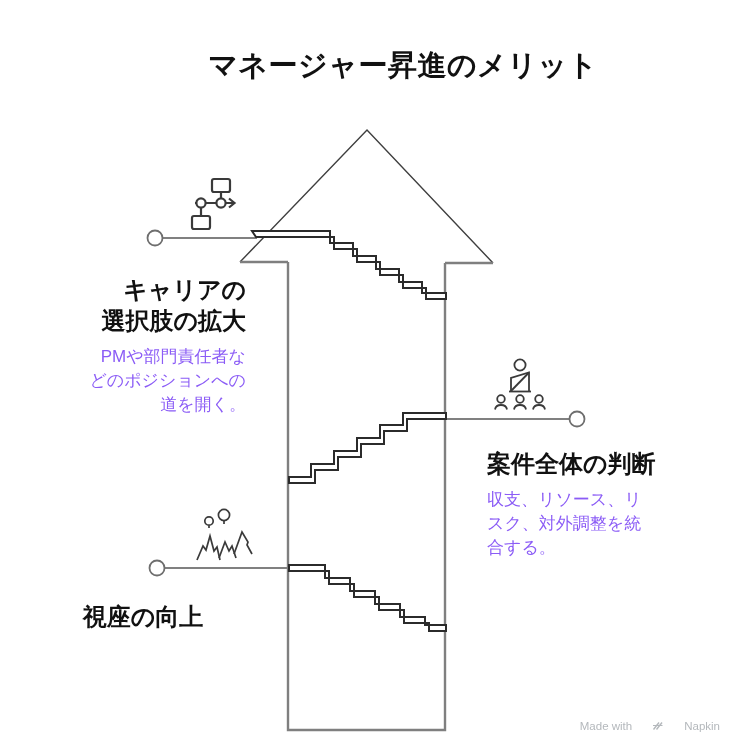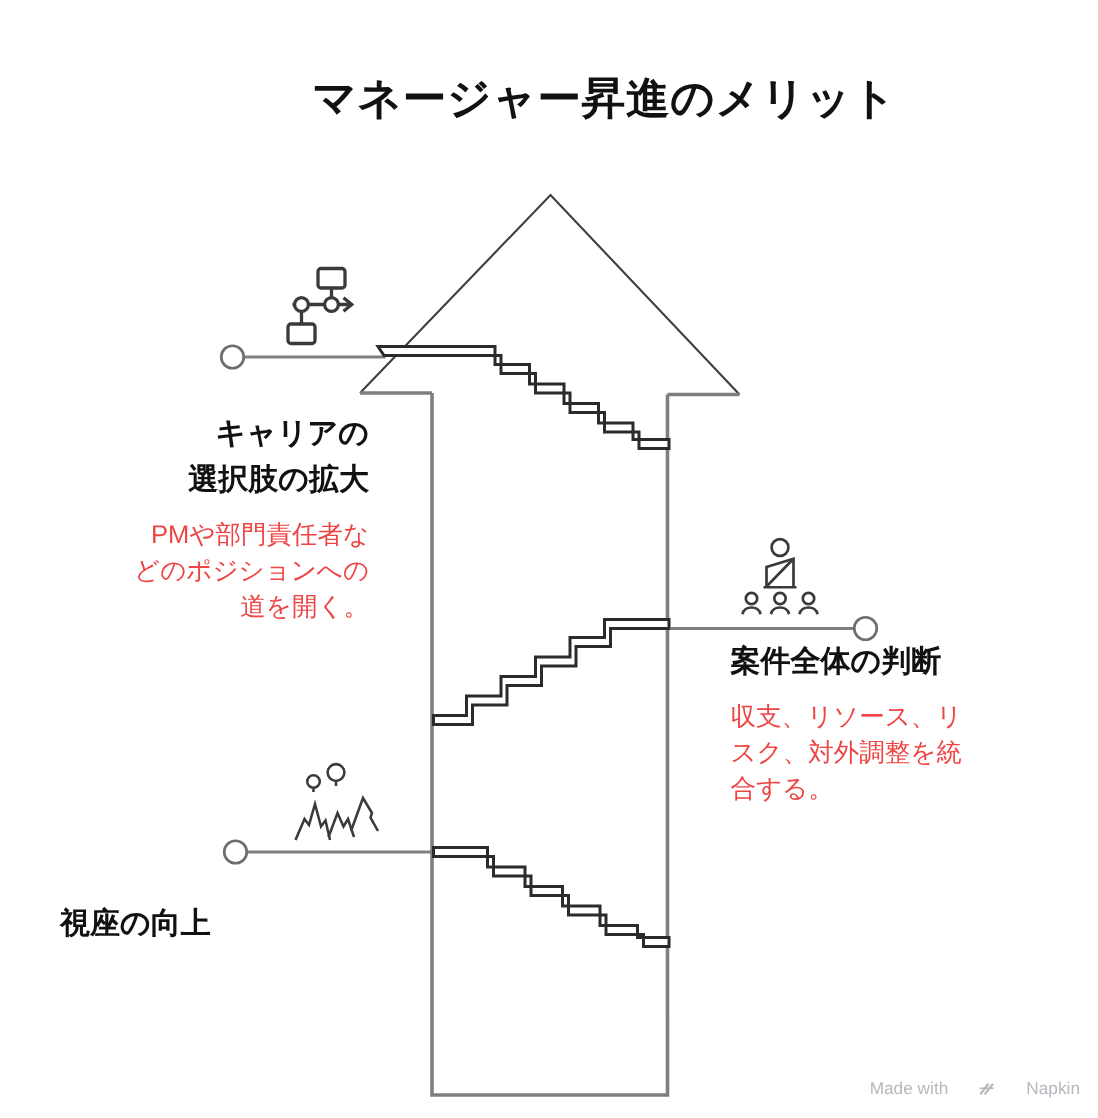--- a/index.html
+++ b/index.html
@@ -7,28 +7,28 @@
     position:relative;width:732px;height:745px;background:#ffffff;overflow:hidden;
     font-family:"Liberation Sans", sans-serif;color:#1a1a1a;
   }
   .abs{position:absolute;}
   #main-title{
     left:0;top:46px;width:732px;text-align:center;
     font-size:29px;font-weight:bold;color:#111;letter-spacing:0.5px;padding-left:37px;
   }
   .section{line-height:1.0;}
   .section .heading{
-    font-size:20px;font-weight:bold;color:#111;line-height:31px;white-space:pre-line;
+    font-size:24px;font-weight:bold;color:#111;line-height:31px;white-space:pre-line;
   }
   .section .body-text{
-    font-size:17px;color:#ef4444;line-height:24px;margin-top:9px;white-space:pre-line;
+    font-size:17px;color:#8b5cf6;line-height:24px;margin-top:9px;white-space:pre-line;
   }
   #section-career{left:40px;top:274px;width:206px;text-align:right;}
-  #section-judgment{left:487px;top:426px;width:210px;text-align:left;}
-  #section-perspective{left:40px;top:601px;width:206px;text-align:left;}
+  #section-judgment{left:487px;top:448px;width:210px;text-align:left;}
+  #section-perspective{left:40px;top:601px;width:206px;text-align:center;}
   #diagram-svg{left:0;top:0;}
   .icon-svg{position:absolute;}
   #watermark{
     right:12px;top:720px;display:flex;align-items:center;gap:20px;
     font-size:11.5px;color:#b4b8bc;
   }
 </style>
 </head>
 <body>
 

